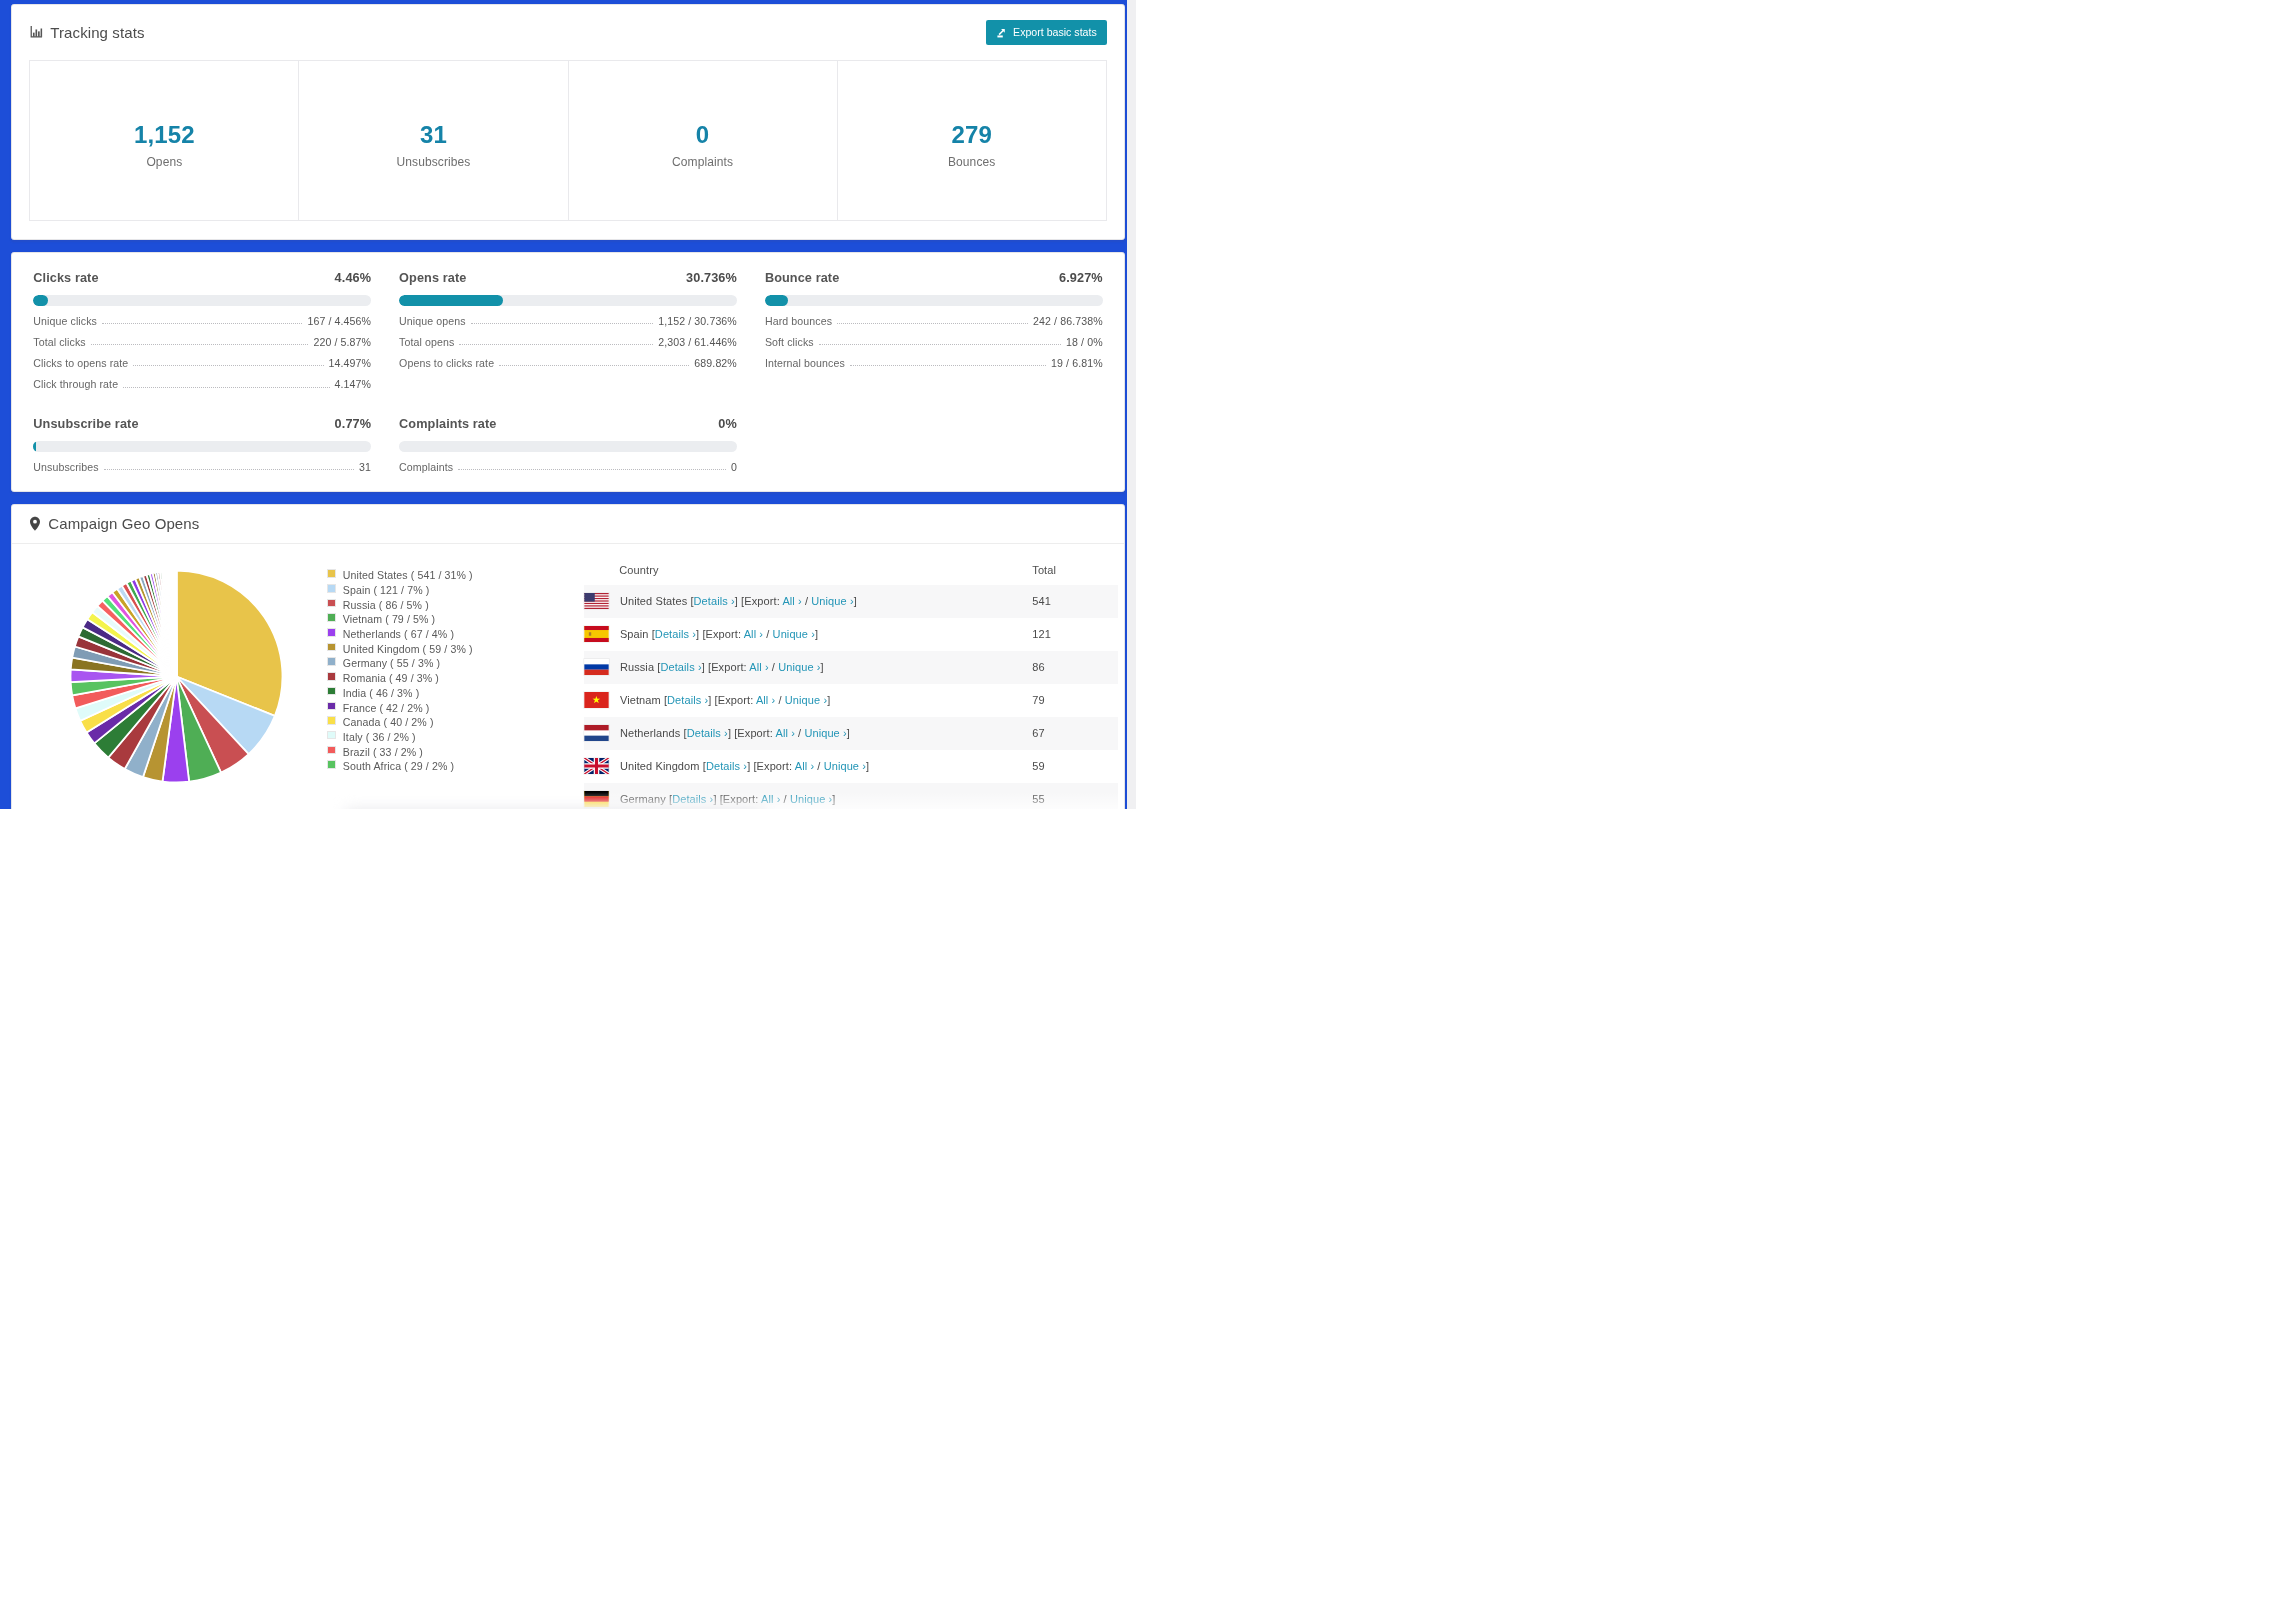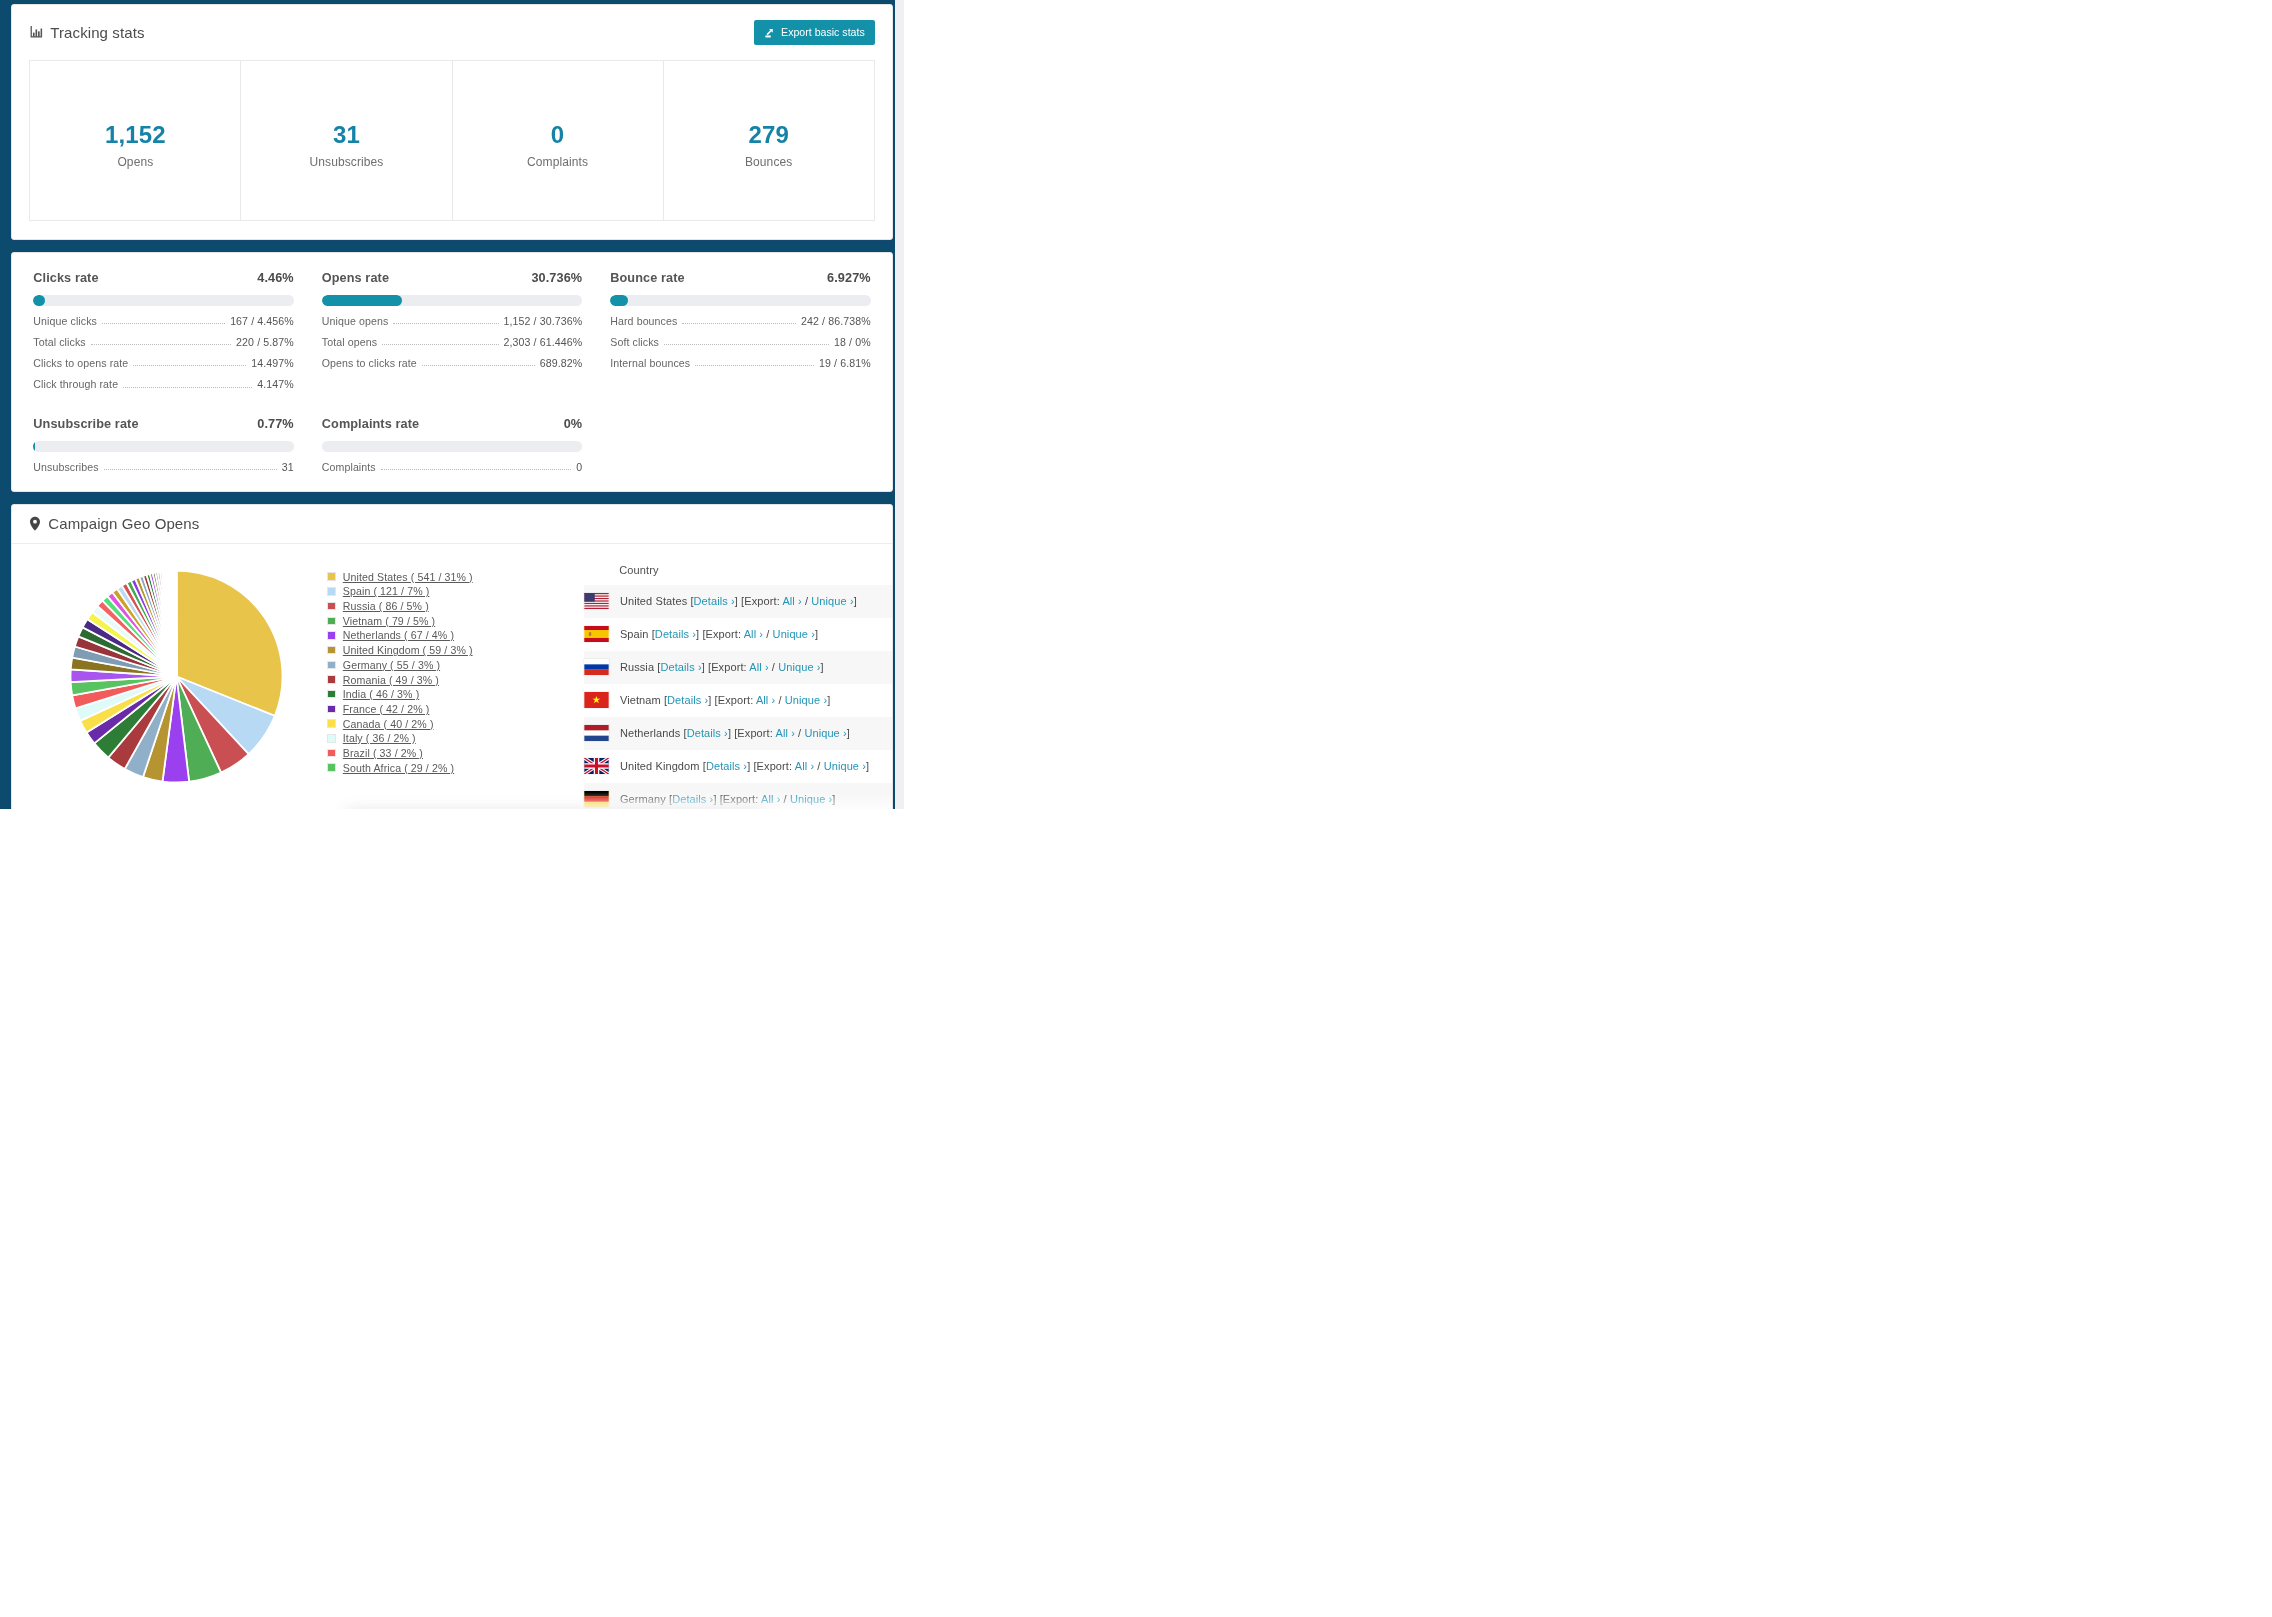--- a/index.html
+++ b/index.html
@@ -1,18 +1,18 @@
 <!DOCTYPE html>
 <html style="font-size:11.3px"><head>
 <meta charset="utf-8">
 <style>
   * { box-sizing: border-box; margin: 0; padding: 0; }
   html,body { background:#fff; }
   body { font-family: "Liberation Sans", sans-serif; color:#4a4a4a; letter-spacing:0.1px; }
-  .page { position:relative; width:904px; height:809px; overflow:hidden; background:#0c4a6e; }
+  .page { position:relative; width:1136px; height:809px; overflow:hidden; background:#1d4ed8; }
   .right-gutter { position:absolute; right:0; top:0; width:9.2px; height:100%; background:#f0f0f2; z-index:5; }
 
   .card { position:relative; margin:0 11.3px; background:#fff; border:0.7px solid #e5e5e8;
           border-radius:2.8px; box-shadow:0 1.4px 2.1px rgba(70,70,110,.14); }
   .card-tracking { margin-top:3.5px; padding:15.5px 17px 18.4px; }
   .card-head { display:flex; justify-content:space-between; align-items:center; }
   .card-title { display:flex; align-items:center; gap:7px; font-size:15px; color:#4c4c4c; }
   .export-btn { display:flex; align-items:center; gap:5.6px; background:#1291a9; color:#fff;
           border:none; border-radius:2.1px; font-family:inherit; font-size:10.6px; padding:6.4px 10px; cursor:pointer; }
   .summary-row { display:flex; margin-top:15.5px; border:0.7px solid #e9e9ec; }
@@ -33,21 +33,21 @@
   .rate-row .lbl { white-space:nowrap; color:#666; }
   .rate-row .leader { flex:1; border-bottom:0.7px dotted #bcbcc0; margin:0 5px 2.8px; }
   .rate-row .val { white-space:nowrap; color:#555; }
 
   .card-geo { margin-top:11.3px; height:311px; overflow:hidden; }
   .geo-head { display:flex; align-items:center; gap:7px; font-size:15px; color:#4c4c4c;
               padding:10.6px 17px; border-bottom:0.7px solid #ededed; }
   .geo-body { position:relative; height:272px; }
   .pie-wrap { position:absolute; left:55px; top:23px; width:219px; height:219px; }
   .legend { position:absolute; left:315px; top:25.4px; list-style:none; }
-  .legend li { display:flex; align-items:center; gap:7px; height:14.7px; font-size:10.6px; color:#5a5a5a;text-decoration:underline; }
+  .legend li { display:flex; align-items:flex-start; gap:7px; height:14.7px; font-size:10.6px; color:#5a5a5a; }
   .legend .chip { width:8.5px; height:8.5px; border:1.4px solid #e6e6e6; flex:0 0 auto; }
 
   .geo-table { position:absolute; left:572px; top:11px; width:534px; font-size:11px; }
   .t-head { display:flex; height:30px; align-items:center; color:#4f4f4f; }
   .t-head .h-country { padding-left:35px; flex:1; }
   .t-head .h-total { width:86px;margin-left:24px; }
   .t-row { display:flex; align-items:center; height:33px; }
   .t-row.striped { background:#f7f7f8; }
   .t-row .cell-country { flex:1; display:flex; align-items:center; }
   .t-row .flag { width:25px; height:16px; margin-right:10.6px; flex:0 0 auto; box-shadow:0 0 0 0.7px rgba(0,0,0,.06); }

